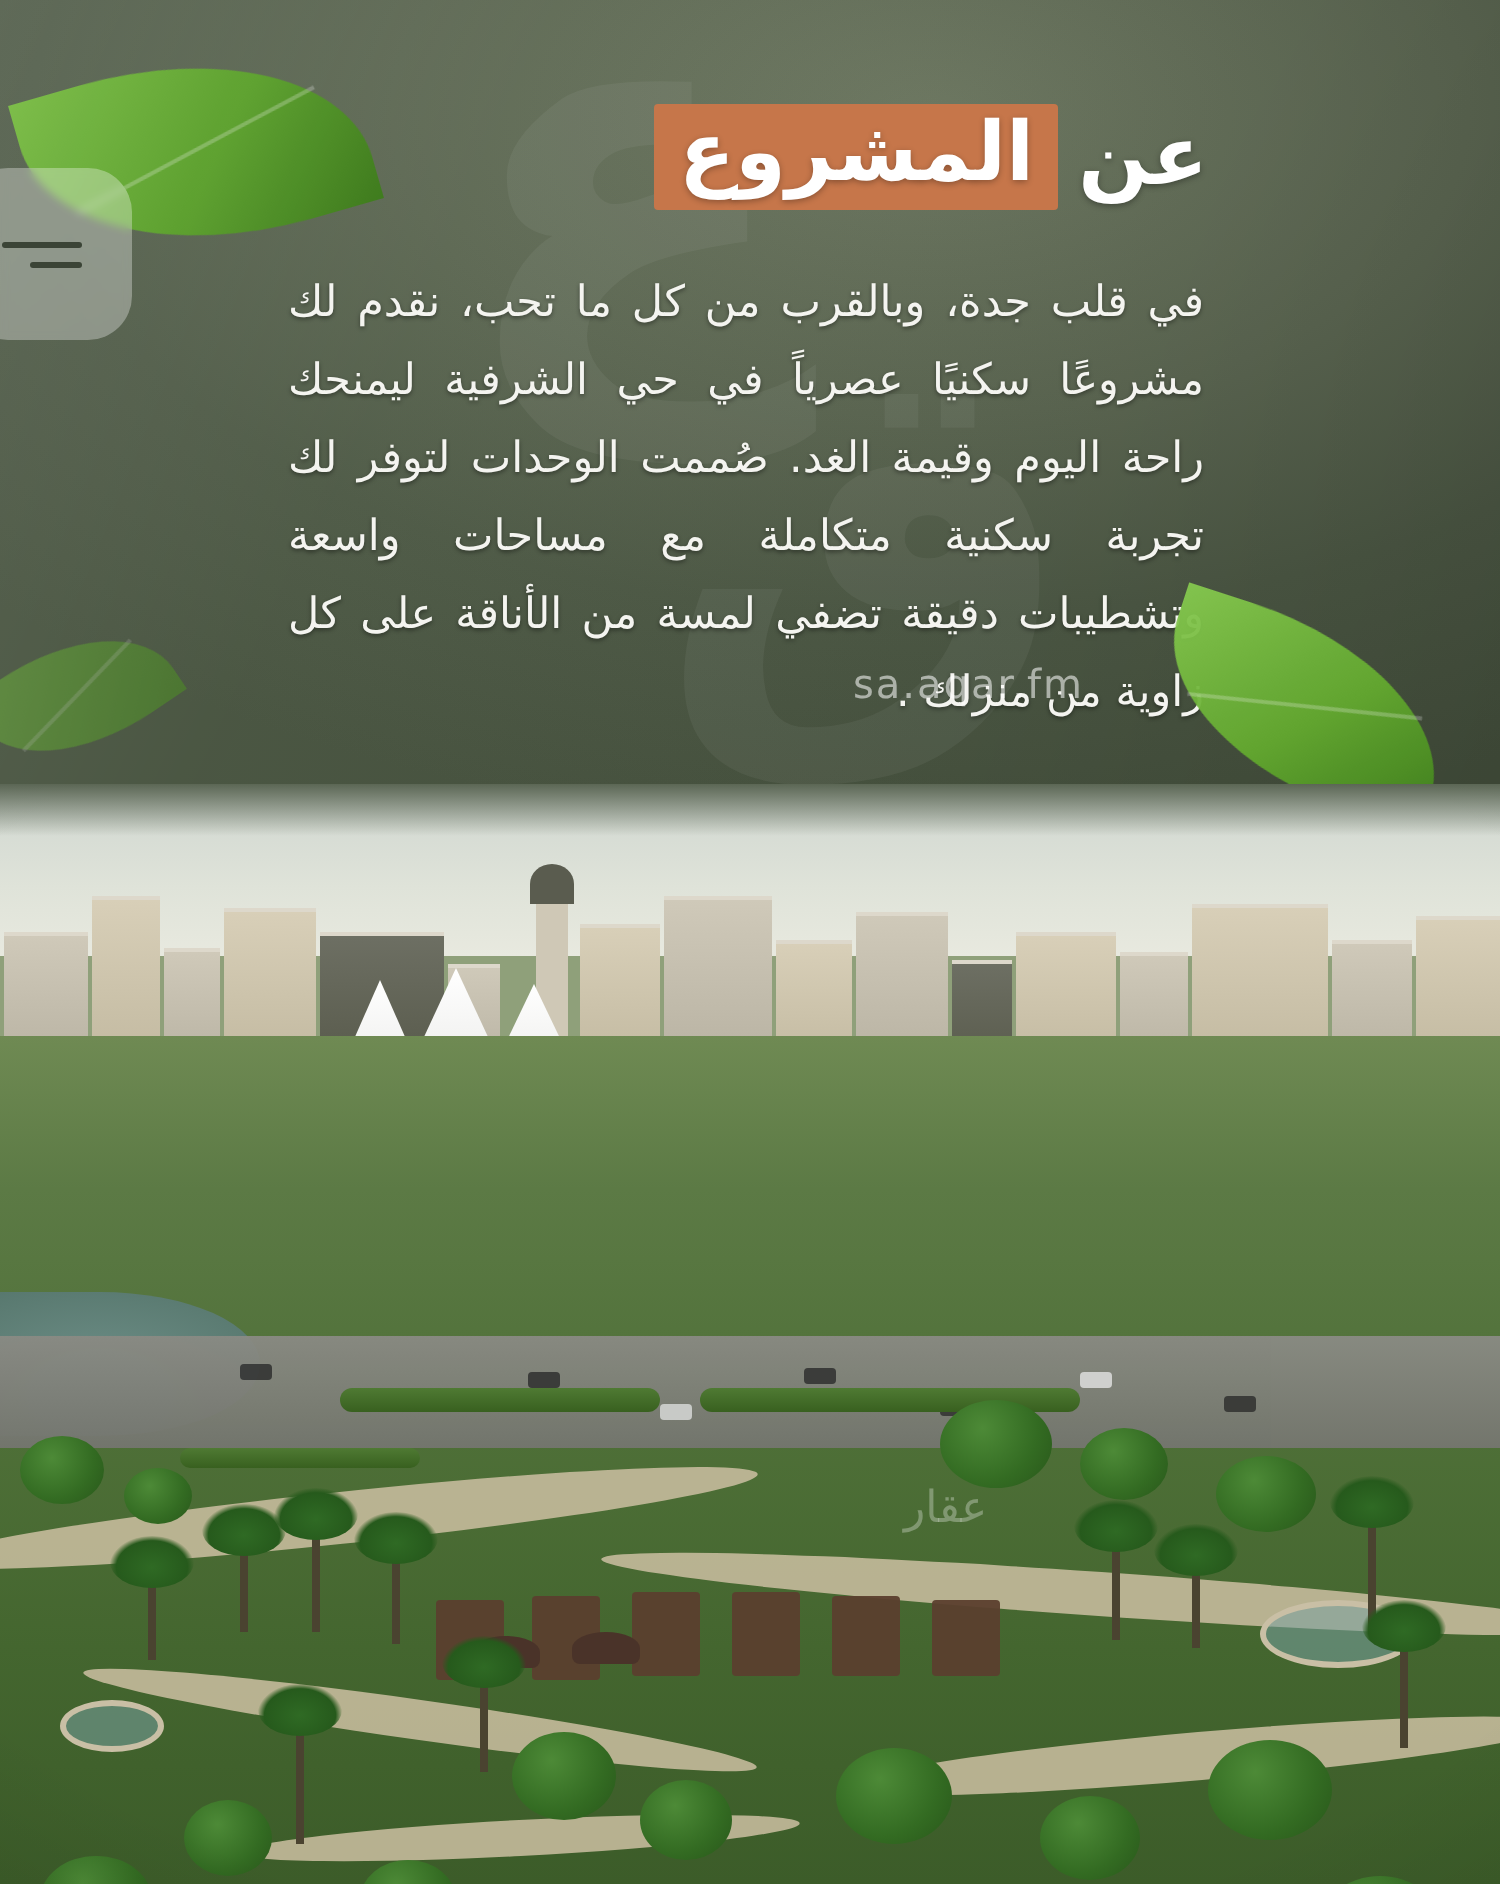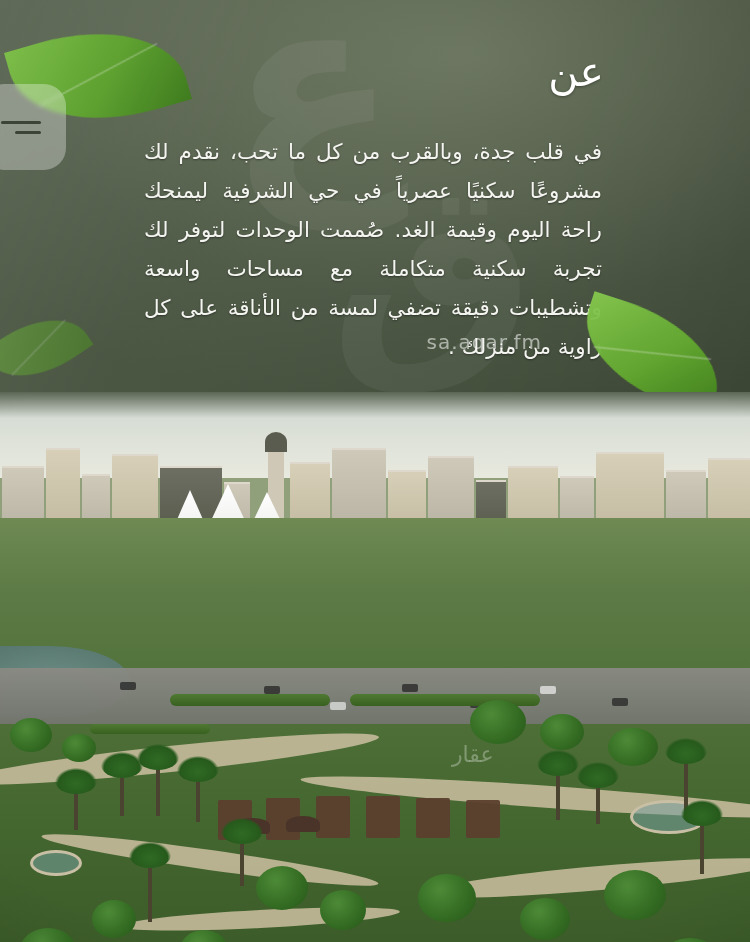--- a/index.html
+++ b/index.html
@@ -107,21 +107,21 @@
   .about-heading {
     position: absolute;
     right: 146px; top: 52px;
     display: flex;
     align-items: center;
     gap: 10px;
     direction: rtl;
   }
   .about-heading .word-plain {
     font-size: 41px;
-    font-weight: 400;
+    font-weight: 700;
     color: #ffffff;
     letter-spacing: 0px;
     text-shadow: 0 1px 3px rgba(0,0,0,.35);
     line-height: 1;
   }
   .about-heading .word-highlight {
     font-size: 41px;
     font-weight: 700;
     color: #ffffff;
     background: #c6764a;
@@ -311,20 +311,21 @@
 
     <div class="menu-pill">
       <span class="menu-icon">
         <i></i>
           <i class="short"></i>
       </span>
     </div>
 
     <h1 class="about-heading">
       <span class="word-plain">عن</span>
+      <span class="word-highlight">المشروع</span>
     </h1>
 
     <p class="about-body">في قلب جدة، وبالقرب من كل ما تحب،  نقدم لك مشروعًا سكنيًا عصرياً في حي الشرفية ليمنحك راحة اليوم وقيمة الغد. صُممت الوحدات لتوفر لك تجربة سكنية متكاملة مع مساحات واسعة وتشطيبات دقيقة تضفي لمسة من الأناقة على كل زاوية من منزلك .</p>
 
     <div class="watermark-text">sa.aqar.fm</div>
     <div class="leaf leaf-2"></div>
   </section>
 
   <div class="watermark-ar">عقار</div>
 

